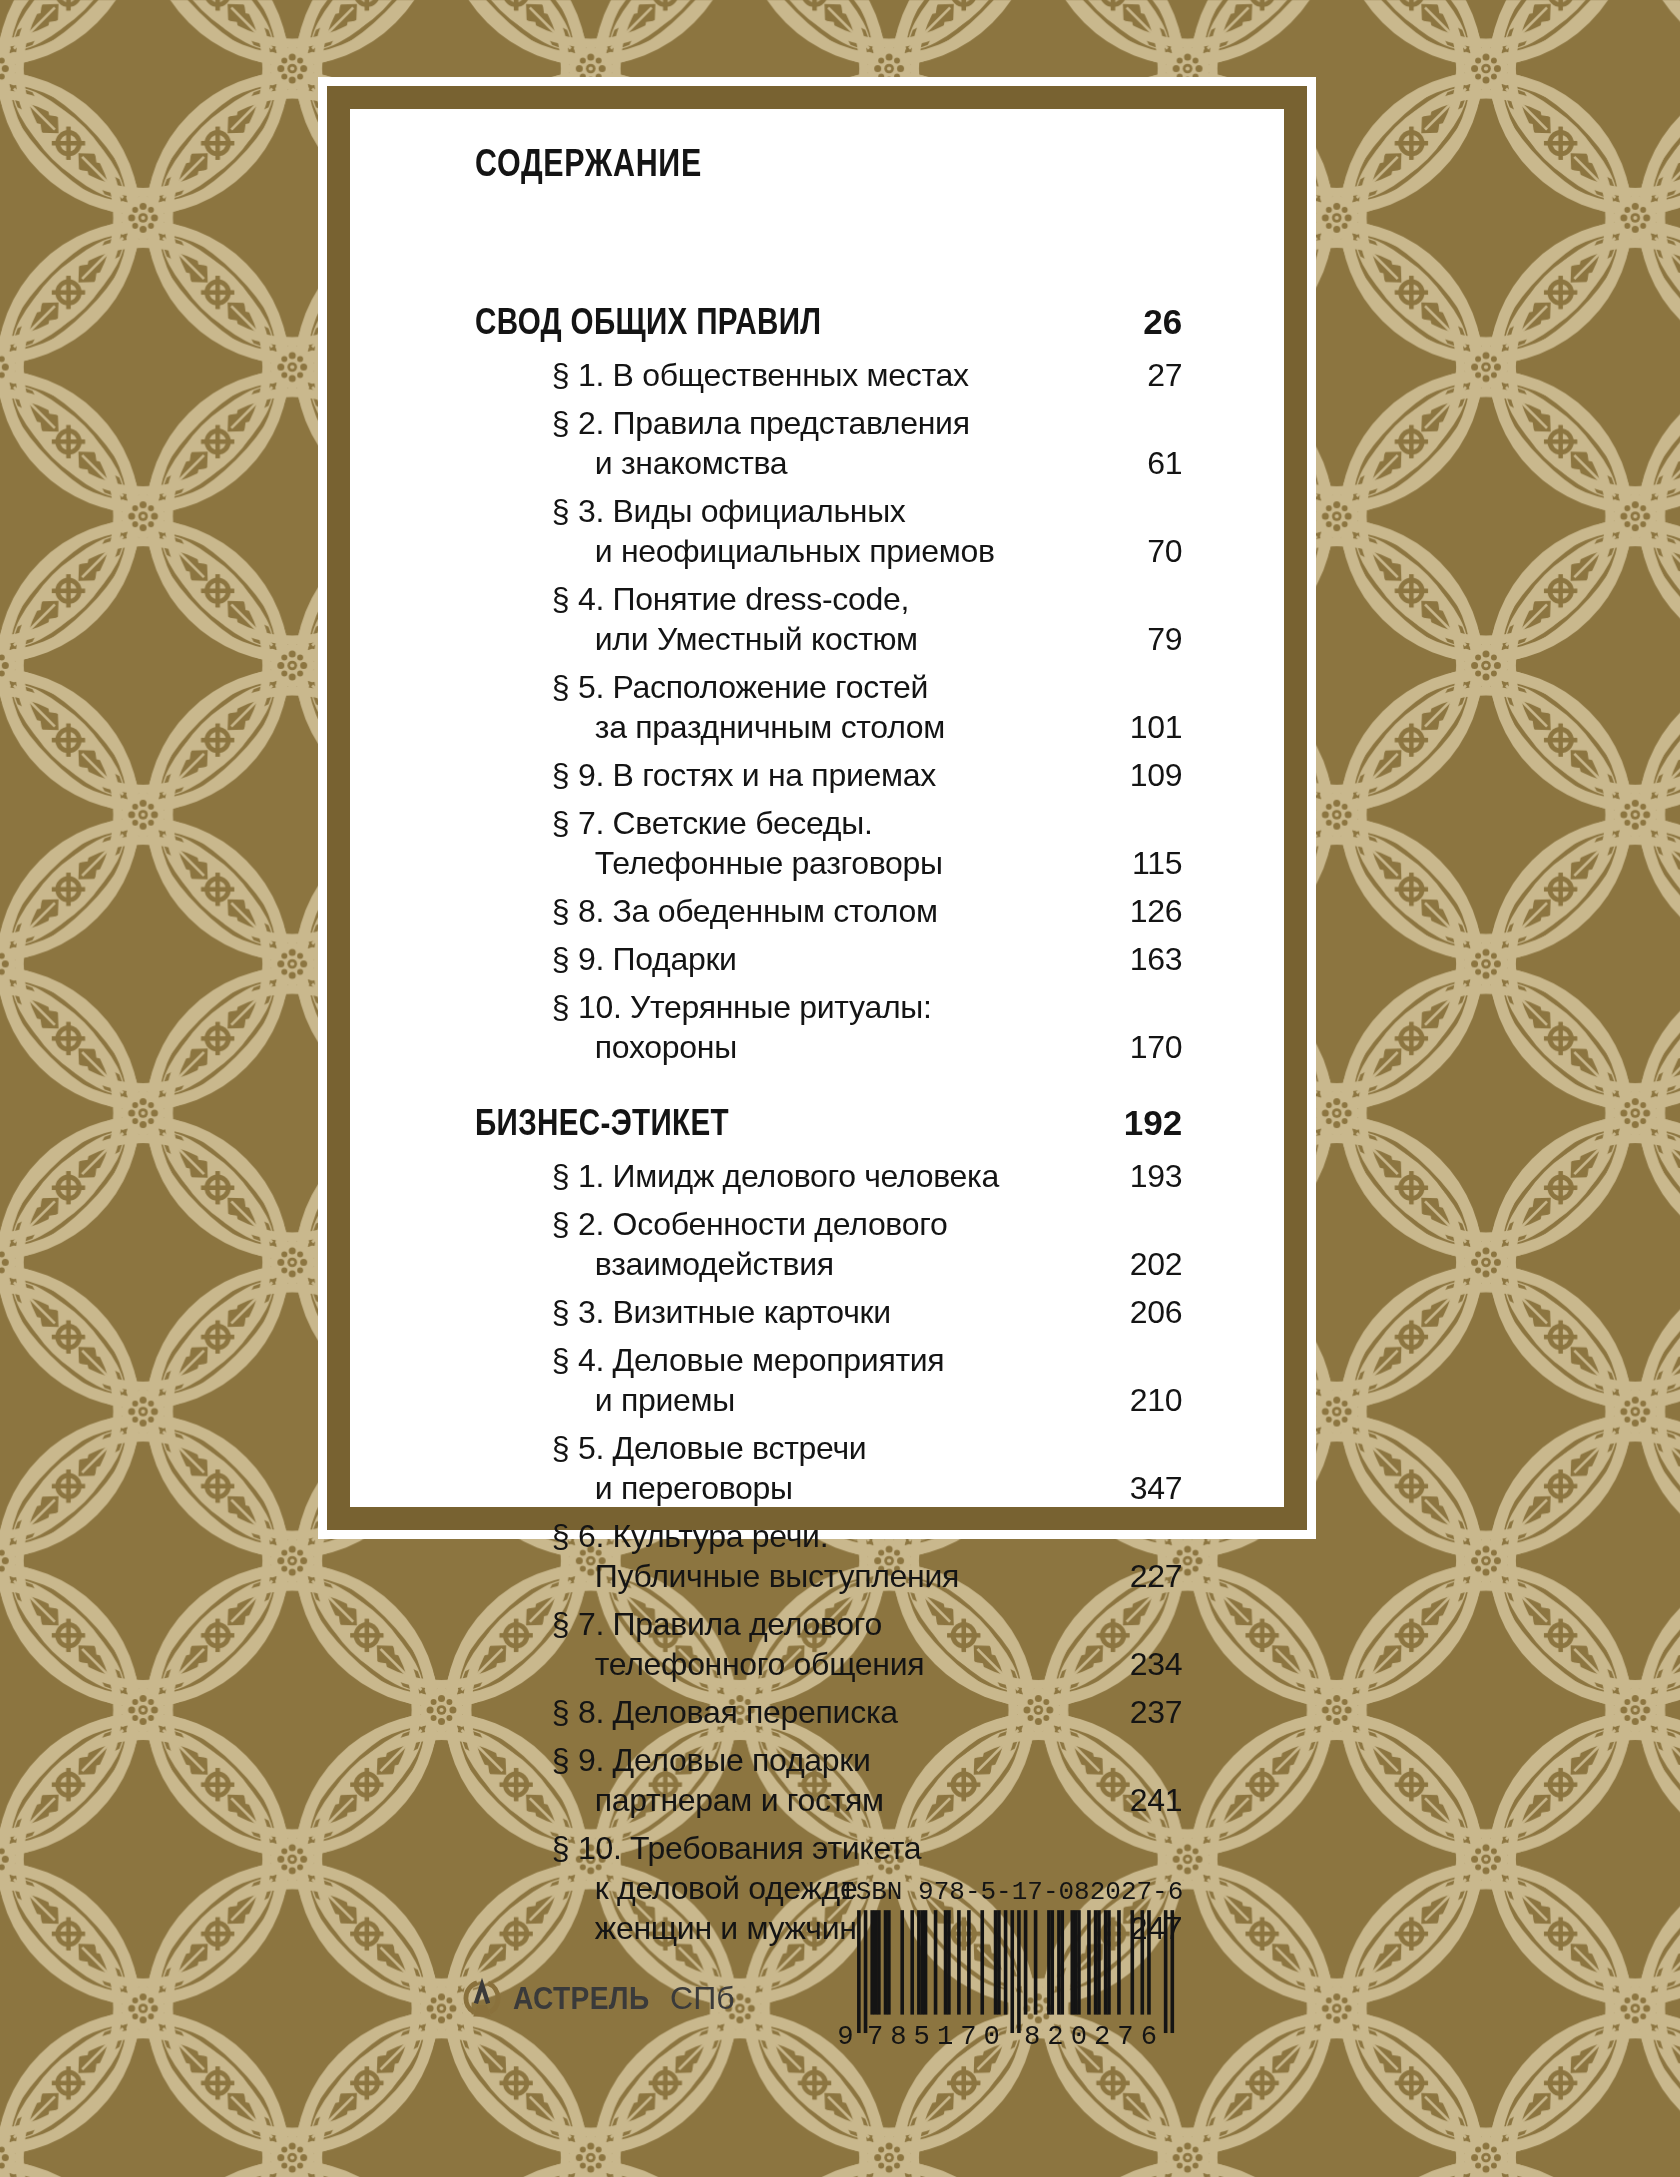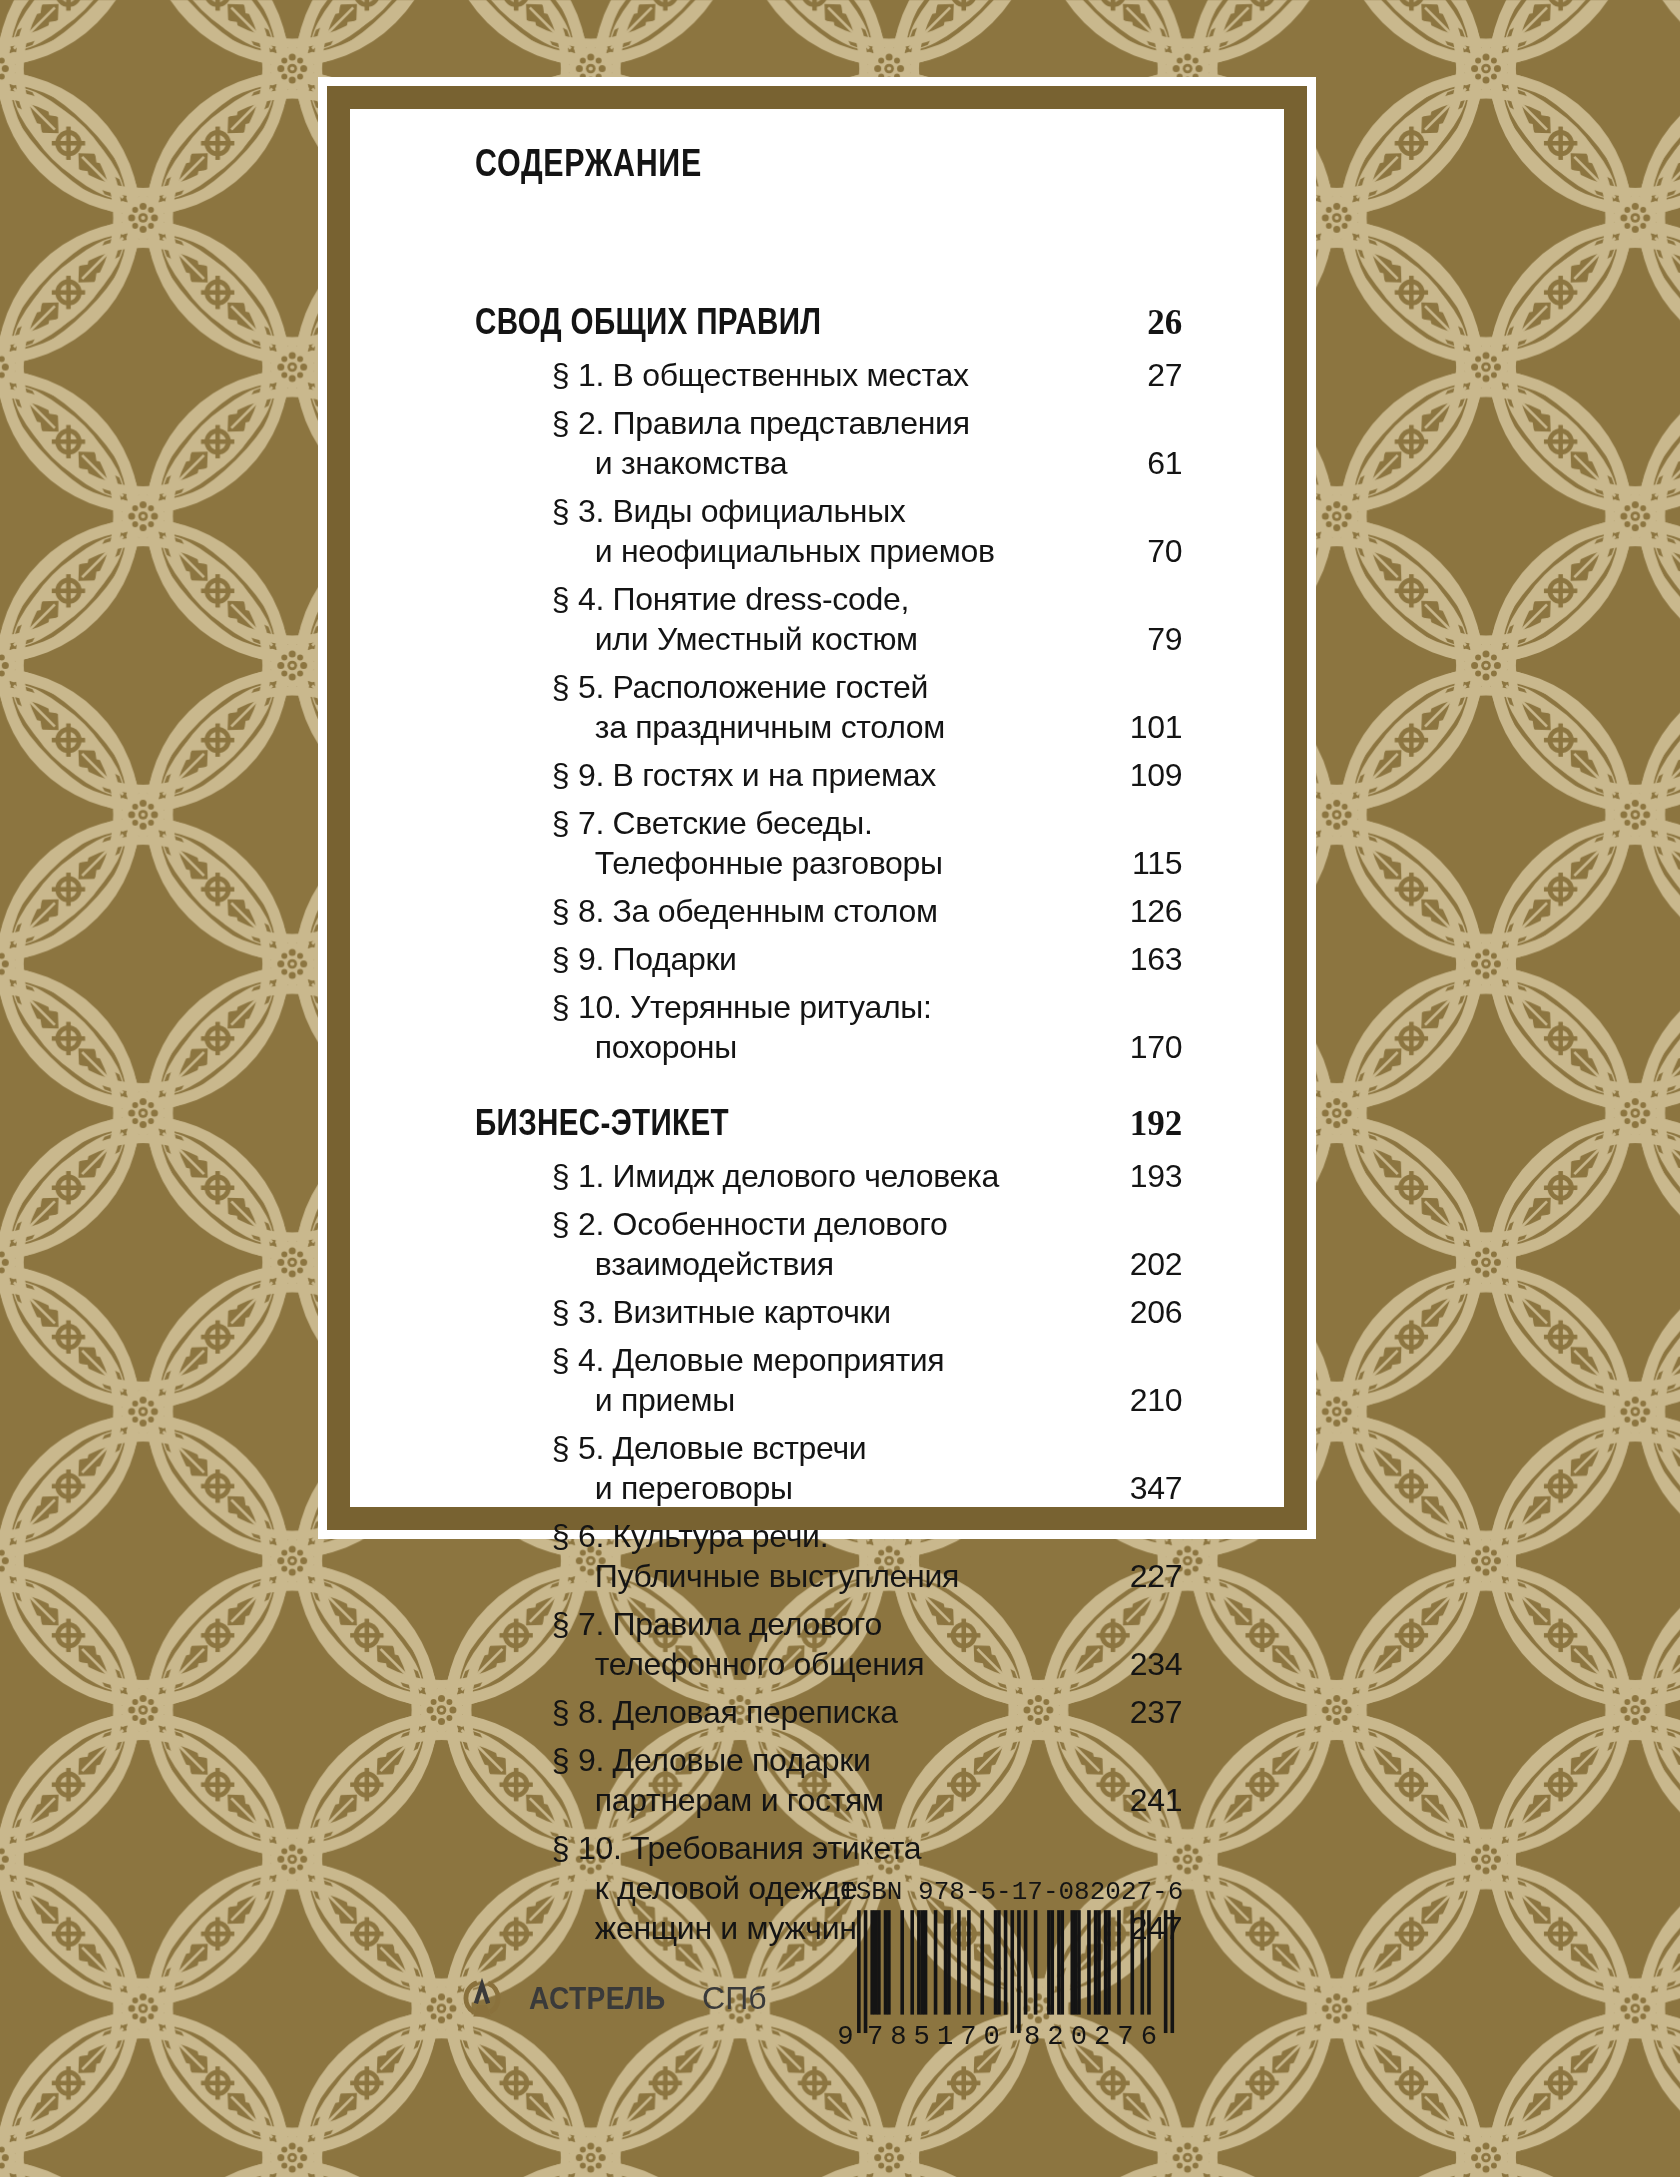--- a/index.html
+++ b/index.html
@@ -27,29 +27,29 @@
     transform:scaleX(0.78);transform-origin:left center;
   }
 
   .toc{position:absolute;left:125px;right:102px;top:192px;}
   .row{display:flex;justify-content:space-between;align-items:baseline;}
   .sec-row{height:46px;margin-bottom:7px;font-weight:700;}
   .sec-row .txt{
     display:inline-block;font-size:37px;letter-spacing:0.4px;white-space:nowrap;
     transform:scaleX(0.8);transform-origin:left center;
   }
-  .sec-row .num{font-size:35px;font-family:Liberation Serif, serif;}
+  .sec-row .num{font-size:35px;}
   .item-row{line-height:40px;font-size:32px;letter-spacing:-0.3px;}
   .item-row.first{margin-top:8px;}
   .item-row .txt{padding-left:77px;white-space:nowrap;}
   .item-row.cont .txt{padding-left:120px;}
   .toc-section.later{margin-top:35px;}
   .num{white-space:nowrap;}
 
-  .publisher{position:absolute;left:112px;top:1868px;display:flex;align-items:center;gap:16px;}
+  .publisher{position:absolute;left:112px;top:1868px;display:flex;align-items:center;}
   .pub-icon{display:block;}
   .pub-name{
     display:inline-block;margin-left:11.4px;font-size:32px;font-weight:700;color:var(--logo-ink);
     letter-spacing:0.4px;transform:scaleX(0.88);transform-origin:left center;white-space:nowrap;
   }
   .pub-city{display:inline-block;margin-left:1.8px;font-size:32px;font-weight:400;color:var(--logo-ink);white-space:nowrap;}
 
   .isbn-block{position:absolute;right:97px;top:1770px;width:351px;}
   .isbn{
     font-family:"Liberation Mono","DejaVu Sans Mono",monospace;

